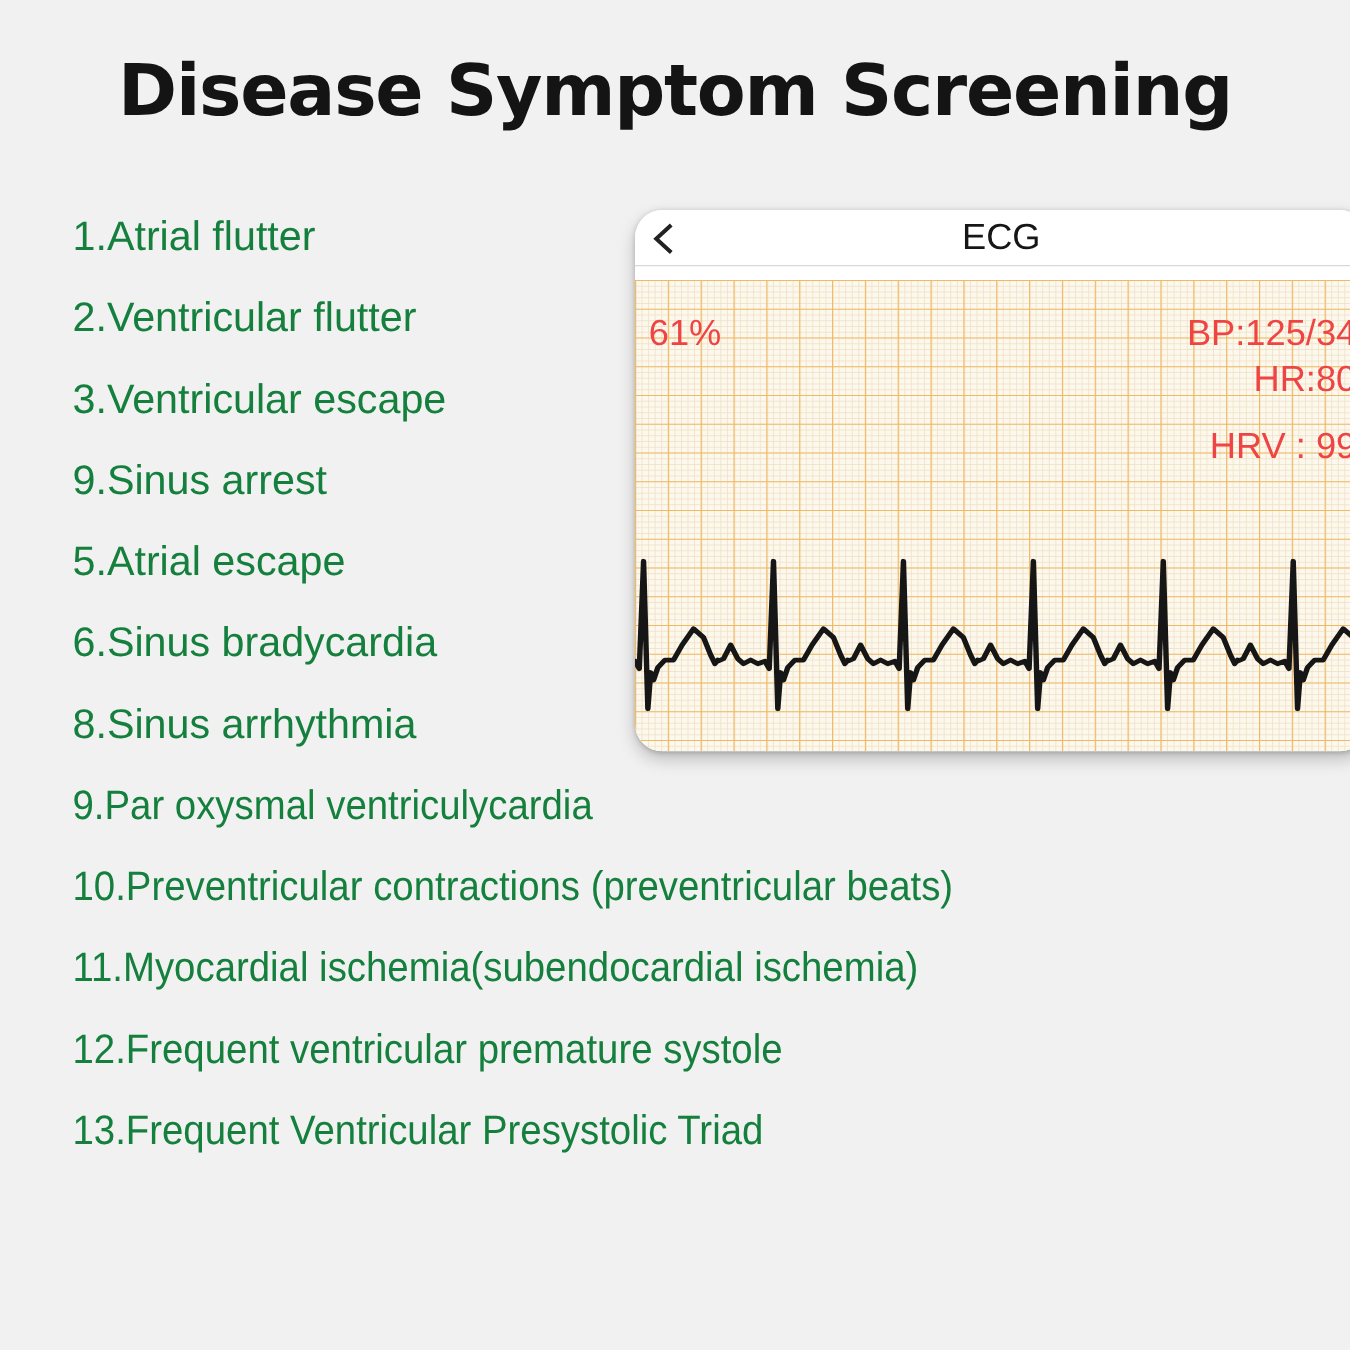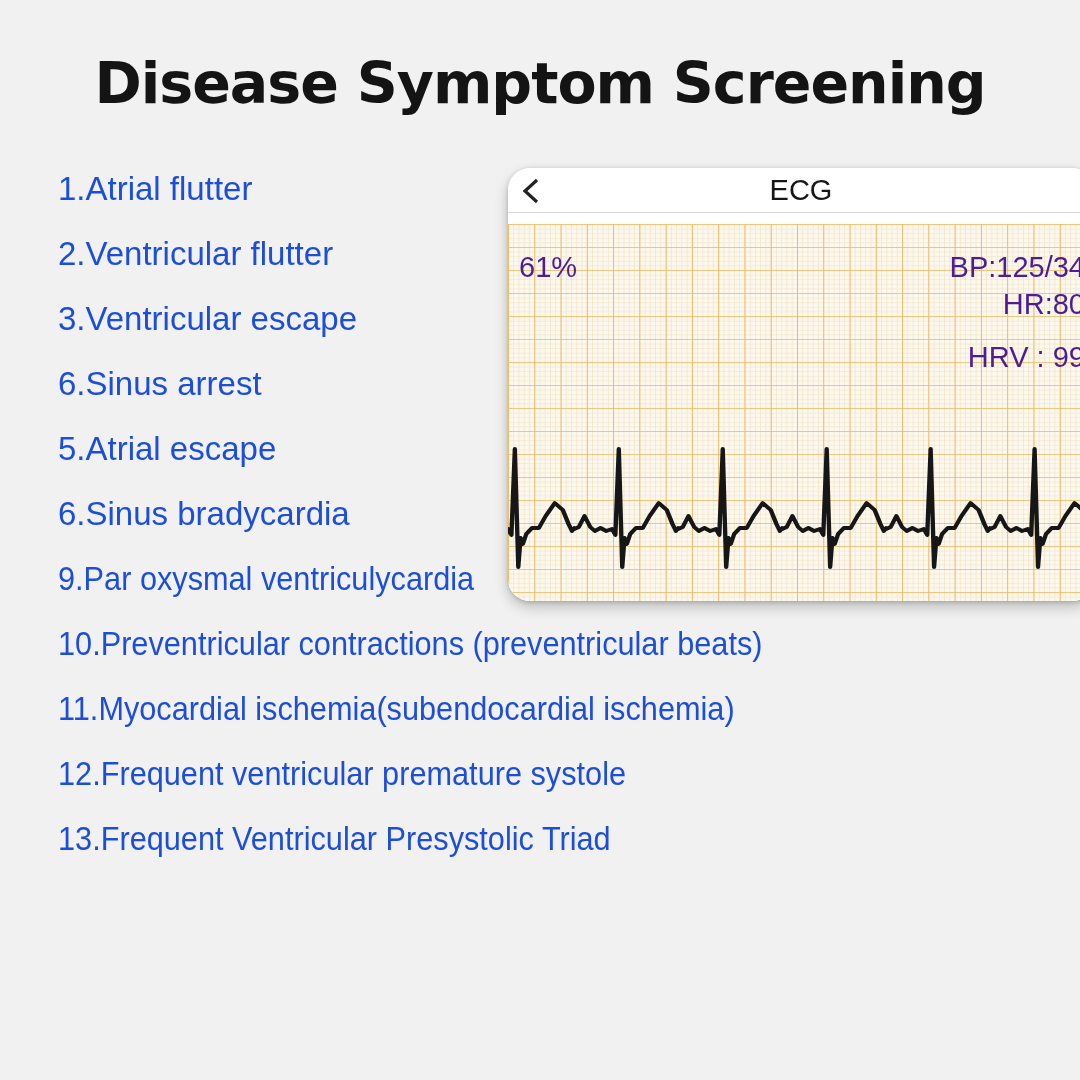--- a/index.html
+++ b/index.html
@@ -6,32 +6,32 @@
   html,body { width:1080px; height:1080px; margin:0; padding:0; }
   body {
     position:relative;
     background:#f1f1f1;
     font-family:"Liberation Sans", sans-serif;
     overflow:hidden;
   }
 
   
   .page-title {
-    position:absolute; top:50px; left:0; width:100%;
+    position:absolute; top:40px; left:0; width:100%;
     margin:0; text-align:center;
     font-family:"DejaVu Sans", sans-serif;
     font-weight:bold; font-size:57px; letter-spacing:-1px;
     color:#141414;
   }
 
   
   .symptom-list {
     position:absolute; top:156px; left:58px;
     margin:0; padding:0; list-style:none;
-    font-size:33px; line-height:65px; color:#1d4ed8;
+    font-size:33px; line-height:65px; color:#15803d;
     white-space:nowrap;
   }
   .symptom-list li.narrow {
     transform:scaleX(0.93);
     transform-origin:0 50%;
   }
 
   
   .ecg-panel {
     position:absolute; left:508px; top:168px;
@@ -55,40 +55,41 @@
     font-size:29px; font-weight:500; color:#161616;
   }
   .ecg-screen {
     position:absolute; top:46px; left:0; right:0; bottom:0;
     background:#ffffff;
   }
   .grid-area { position:absolute; top:10px; left:0; right:0; bottom:0; }
   .grid-area svg { width:100%; height:100%; display:block; }
 
   .stat {
-    position:absolute; font-size:29px; color:#4c1d95;
+    position:absolute; font-size:29px; color:#ef4444;
     letter-spacing:0; white-space:nowrap;
   }
   .stat-battery { left:11px;  top:27px; }
   .stat-bp      { right:9px;  top:27px; }
   .stat-hr      { right:9px;  top:64px; }
   .stat-hrv     { right:9px;  top:117px; }
 </style>
 </head>
 <body style="background: rgb(241, 241, 241);">
 
 <h1 class="page-title">Disease Symptom Screening</h1>
 
 <ul class="symptom-list">
   <li>1.Atrial flutter</li>
   <li>2.Ventricular flutter</li>
   <li>3.Ventricular escape</li>
-  <li>6.Sinus arrest</li>
+  <li>9.Sinus arrest</li>
   <li>5.Atrial escape</li>
   <li>6.Sinus bradycardia</li>
+  <li>8.Sinus arrhythmia</li>
   <li class="narrow">9.Par oxysmal ventriculycardia</li>
   <li class="narrow">10.Preventricular contractions (preventricular beats)</li>
   <li class="narrow">11.Myocardial ischemia(subendocardial ischemia)</li>
   <li class="narrow">12.Frequent ventricular premature systole</li>
   <li class="narrow">13.Frequent Ventricular Presystolic Triad</li>
 </ul>
 
 <div class="ecg-panel">
   <div class="ecg-header">
     <button class="back-btn">

